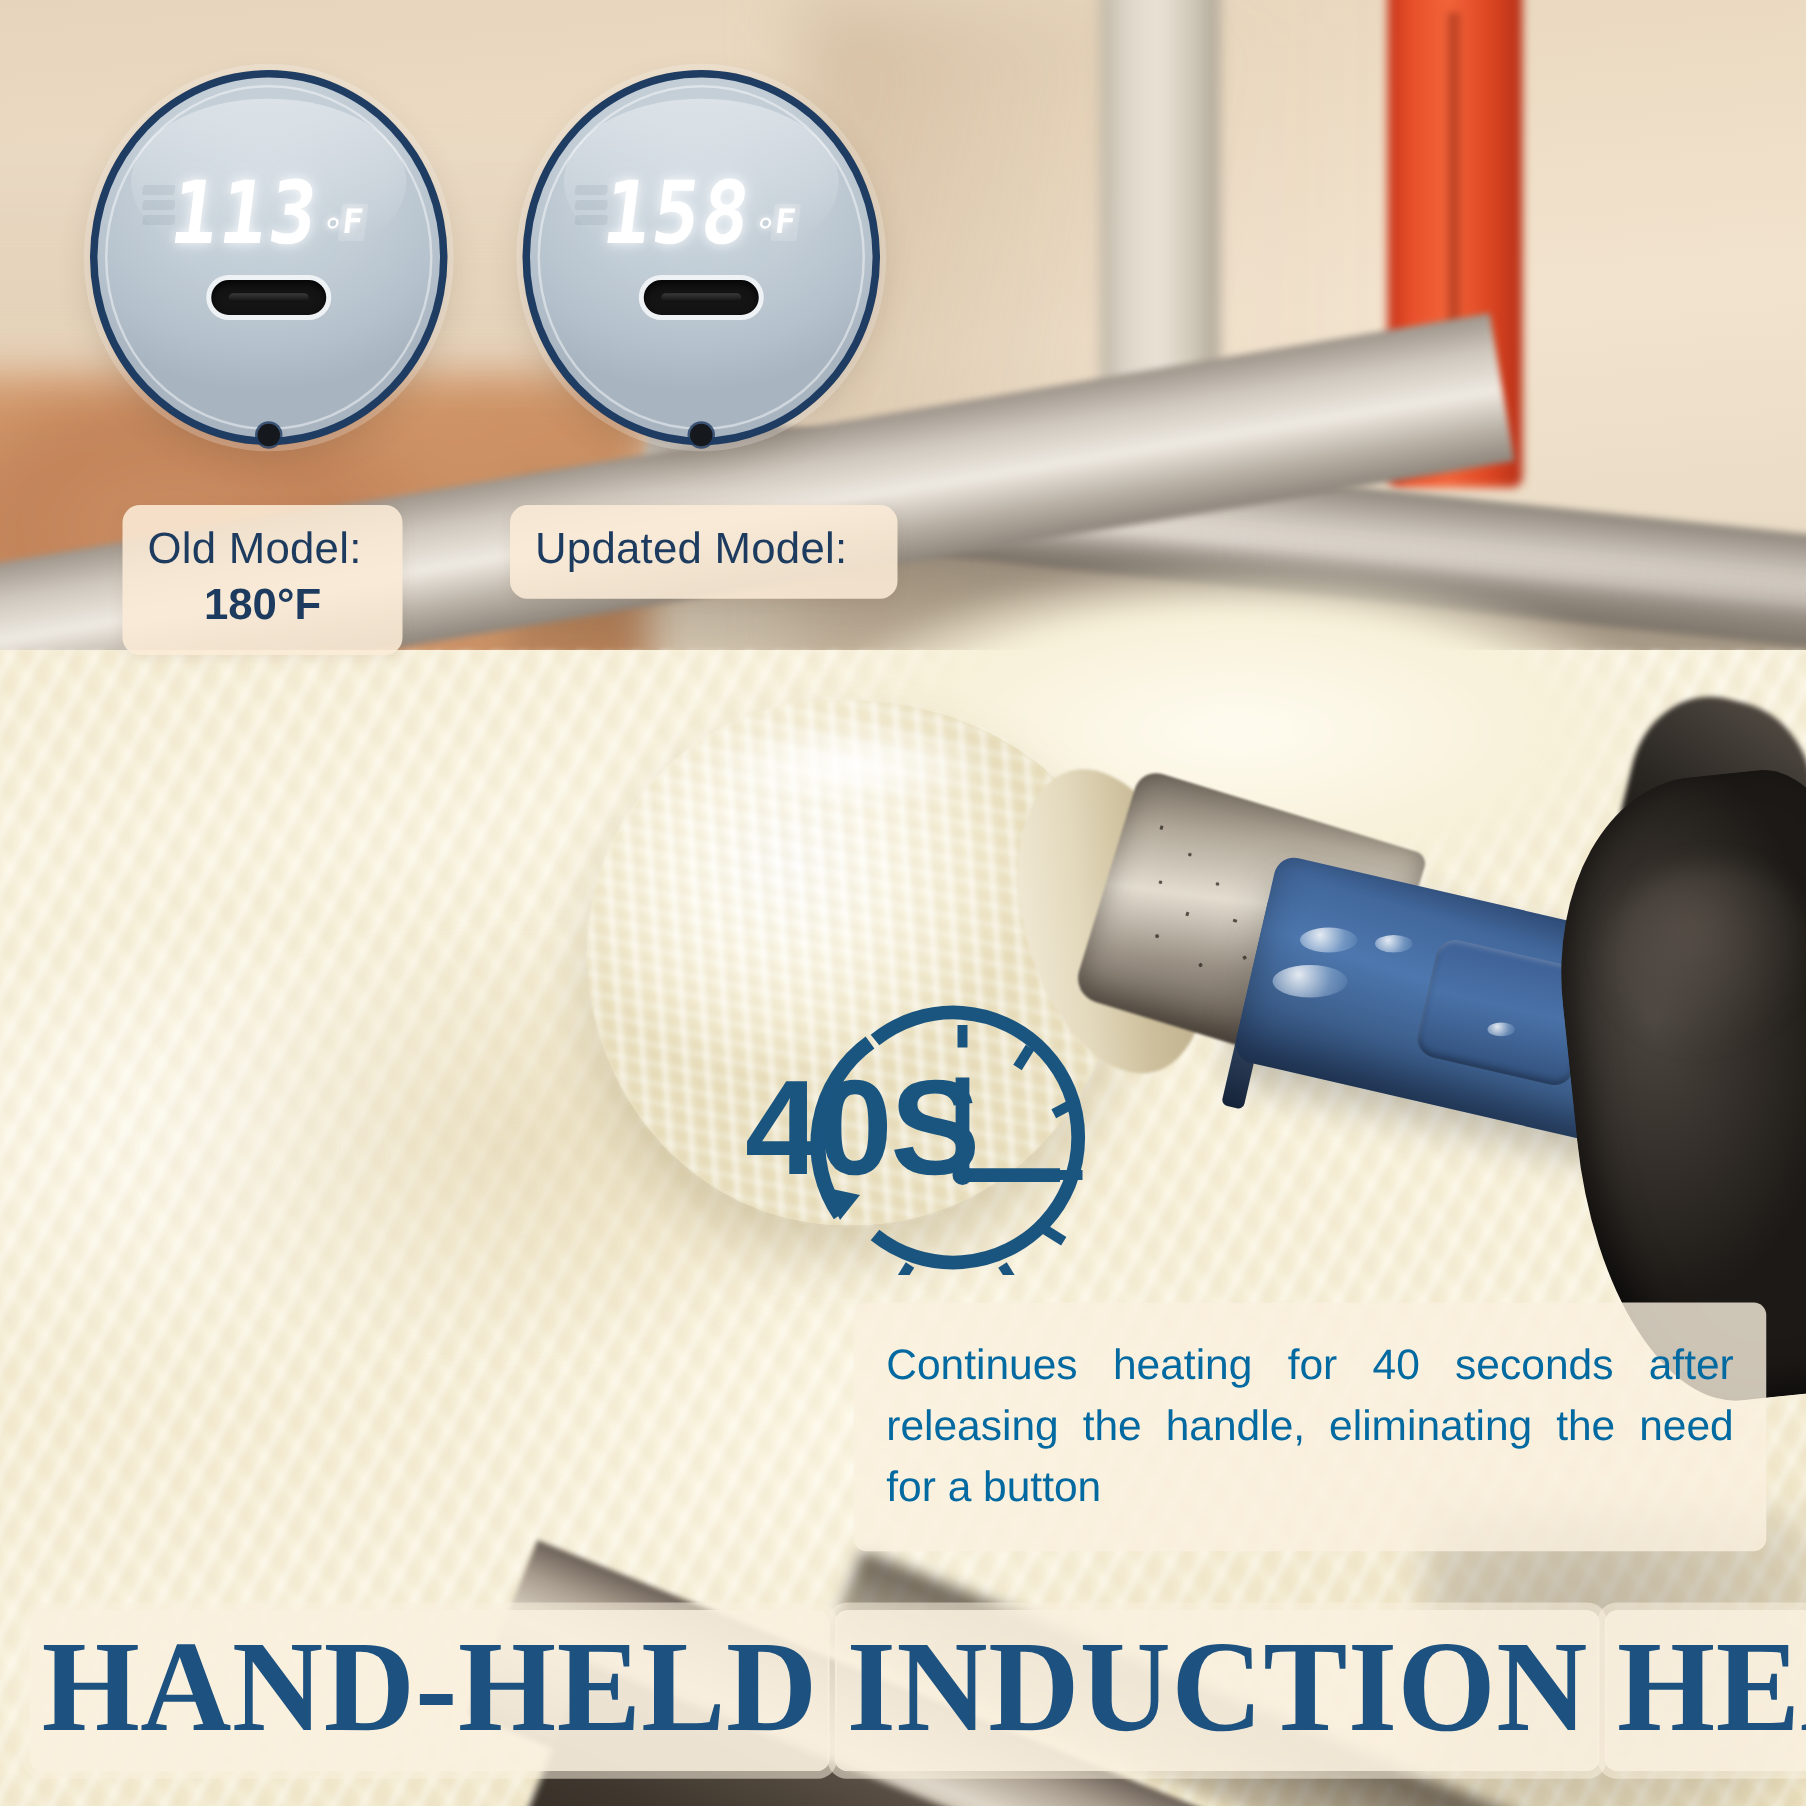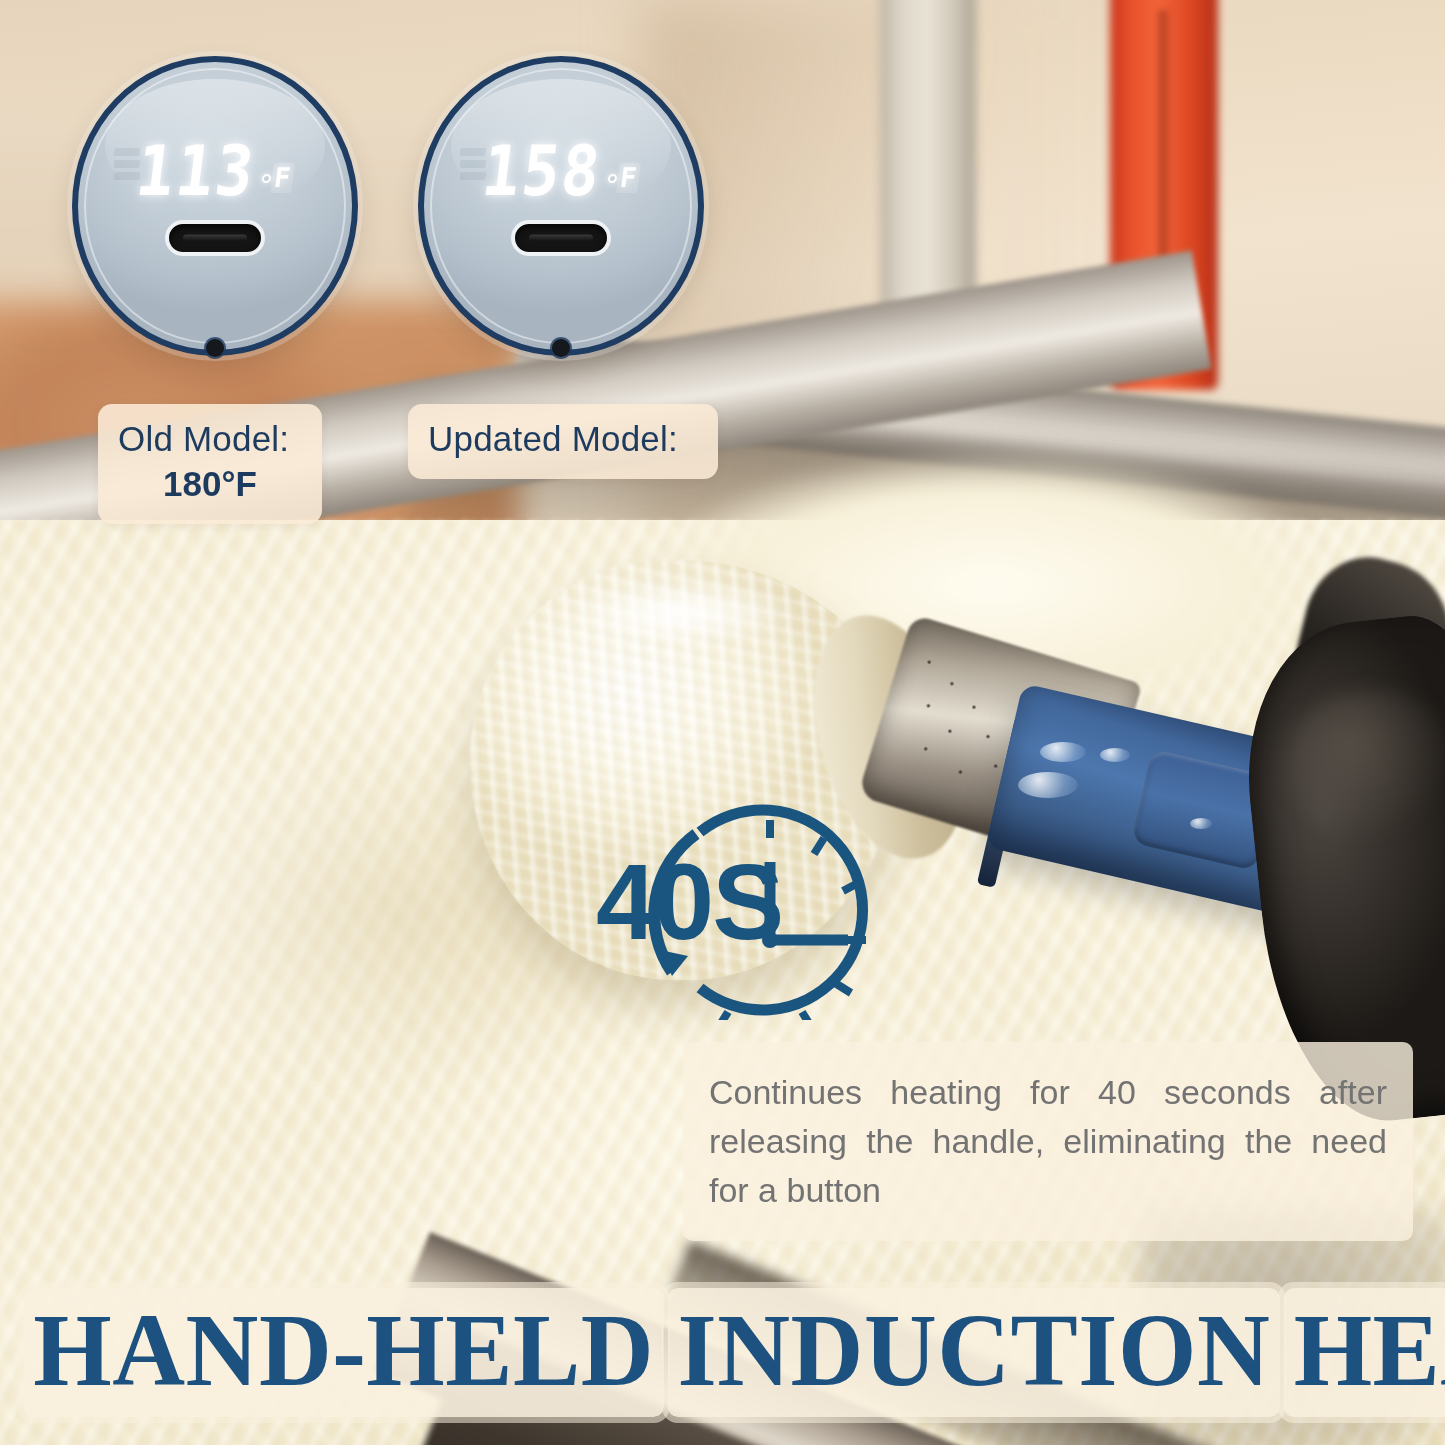--- a/index.html
+++ b/index.html
@@ -417,21 +417,21 @@
   
   .desc-panel {
     position: absolute;
     left: 683px;
     top: 1042px;
     width: 730px;
     background: rgba(250,240,222,0.80);
     border-radius: 10px;
     padding: 26px 26px 26px 26px;
     box-sizing: border-box;
-    color: #737373;
+    color: #0369a1;
     font-size: 34px;
     line-height: 1.44;
     text-align: justify;
     font-weight: 400;
   }
 
   
   .headline {
     position: absolute;
     left: 0;

